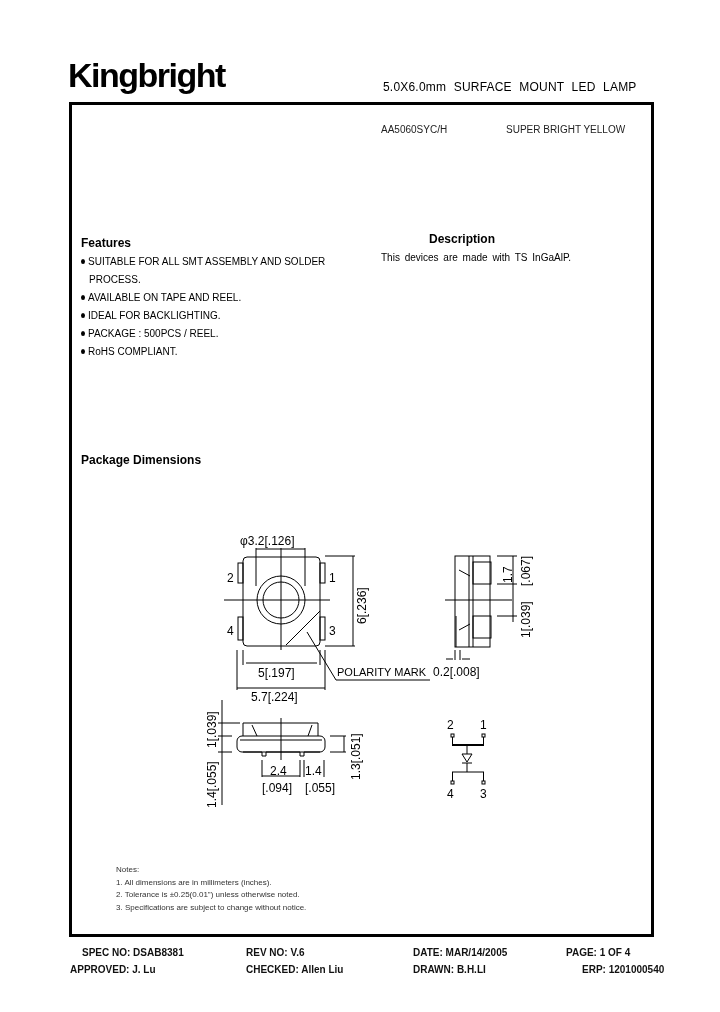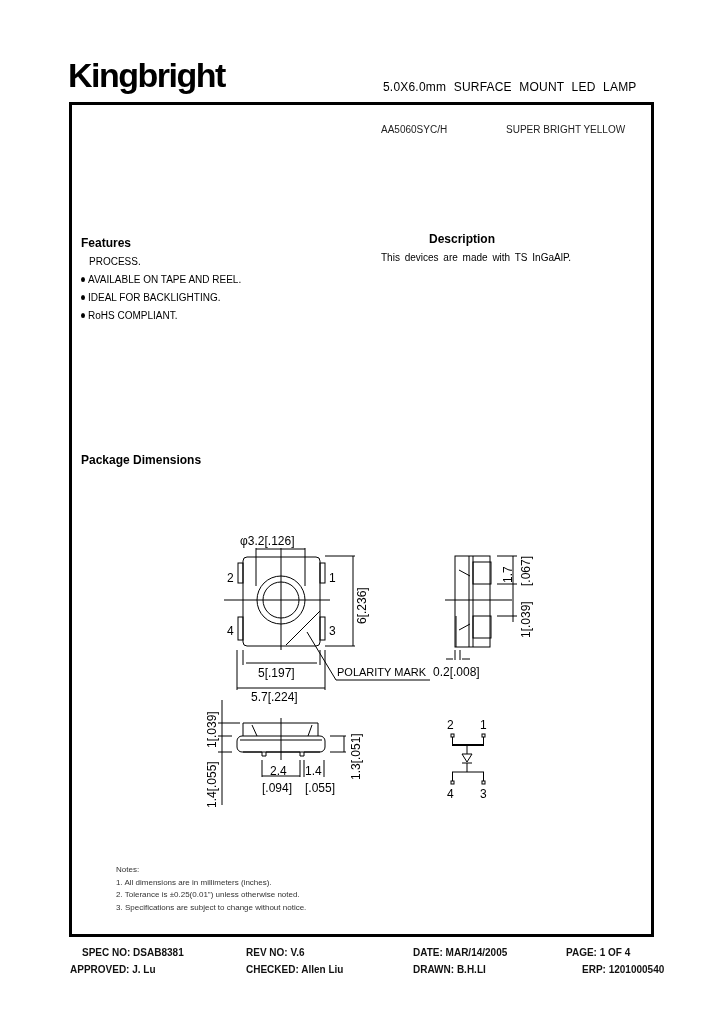--- a/index.html
+++ b/index.html
@@ -34,23 +34,25 @@
 <div class="abs logo">Kingbright</div>
 <div class="abs doc-title">5.0X6.0mm SURFACE MOUNT LED LAMP</div>
 
 <div class="abs frame"></div>
 
 <div class="abs part-no">AA5060SYC/H</div>
 <div class="abs part-desc">SUPER BRIGHT YELLOW</div>
 
 <div class="abs h features-title">Features</div>
 <ul class="abs features">
+  <li><span class="bullet"></span><span>SUITABLE FOR ALL SMT ASSEMBLY AND SOLDER</span></li>
   <li class="indent"><span>PROCESS.</span></li>
   <li><span class="bullet"></span><span>AVAILABLE ON TAPE AND REEL.</span></li>
   <li><span class="bullet"></span><span>IDEAL FOR BACKLIGHTING.</span></li>
+  <li><span class="bullet"></span><span>PACKAGE : 500PCS / REEL.</span></li>
   <li><span class="bullet"></span><span>RoHS COMPLIANT.</span></li>
 </ul>
 
 <div class="abs h desc-title">Description</div>
 <div class="abs desc-text">This devices are made with TS InGaAlP.</div>
 
 <div class="abs h pkg-title">Package Dimensions</div>
 
 <svg class="drawing" width="720" height="1012" viewBox="0 0 720 1012">
   <g stroke="#000" fill="none" stroke-width="1">

